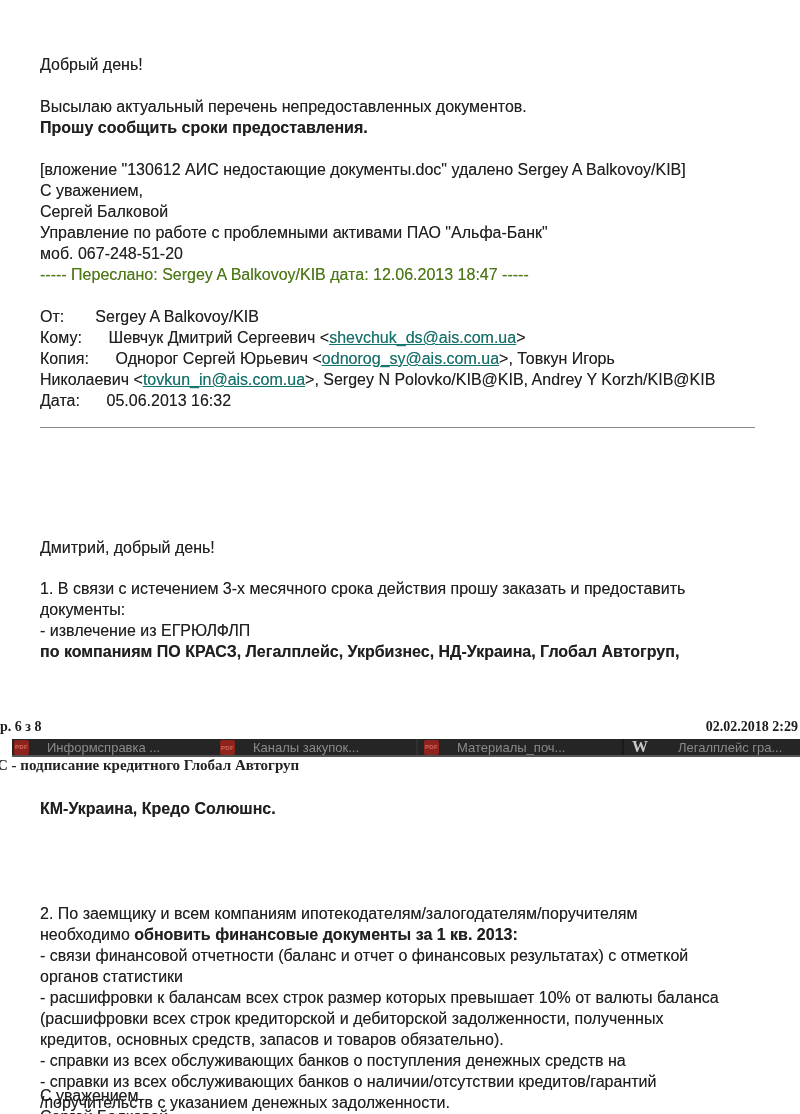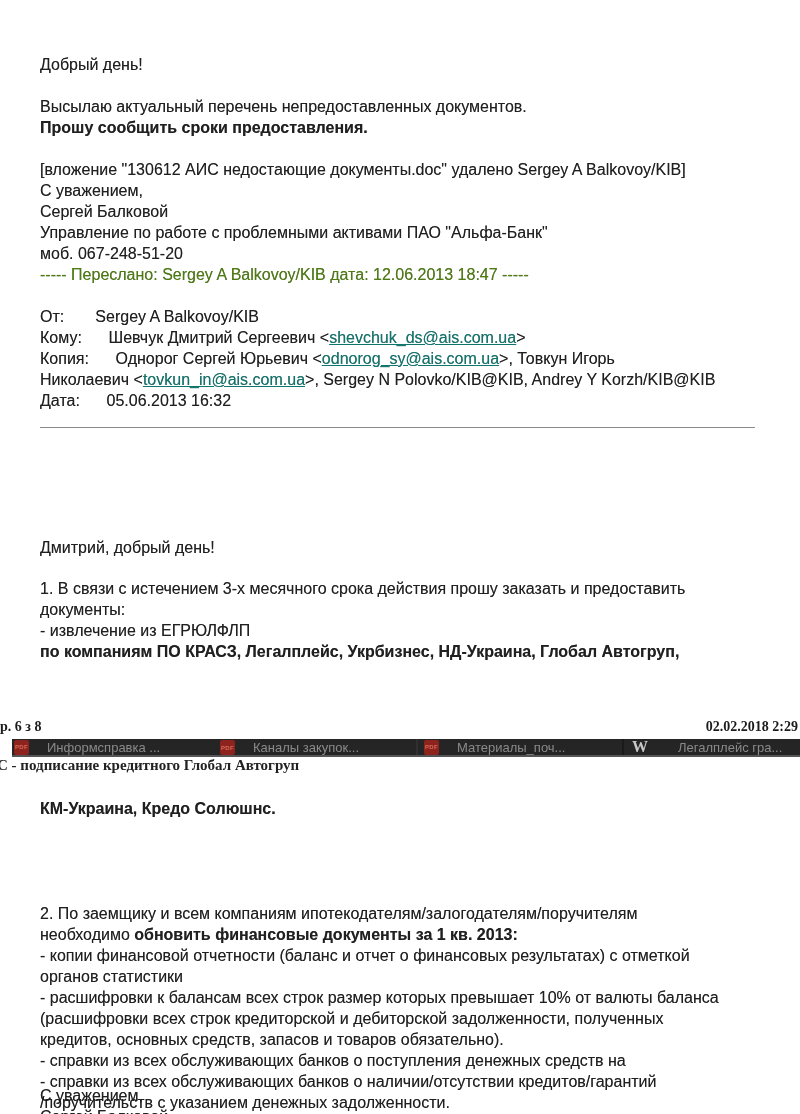--- a/index.html
+++ b/index.html
@@ -106,21 +106,21 @@
   </div>
 
 <div id="overlay-line">С - подписание кредитного Глобал Автогруп</div>
 
 <div id="km-block" class="textblock">
     <div class="line"><span class="b">КМ-Украина, Кредо Солюшнс.</span></div>
   </div>
 <div id="body2-block" class="textblock">
     <div class="line"><span>2. По заемщику и всем компаниям ипотекодателям/залогодателям/поручителям</span></div>
     <div class="line"><span>необходимо </span><span class="b">обновить финансовые документы за 1 кв. 2013:</span></div>
-    <div class="line"><span>- копии финансовой отчетности (баланс и отчет о финансовых результатах) с отметкой</span></div>
+    <div class="line"><span>- связи финансовой отчетности (баланс и отчет о финансовых результатах) с отметкой</span></div>
     <div class="line"><span>органов статистики</span></div>
     <div class="line"><span>- расшифровки к балансам всех строк размер которых превышает 10% от валюты баланса</span></div>
     <div class="line"><span>(расшифровки всех строк кредиторской и дебиторской задолженности, полученных</span></div>
     <div class="line"><span>кредитов, основных средств, запасов и товаров обязательно).</span></div>
     <div class="line"><span>- справки из всех обслуживающих банков о поступления денежных средств на</span></div>
     <div class="line"><span>- справки из всех обслуживающих банков о наличии/отсутствии кредитов/гарантий</span></div>
     <div class="line"><span>/поручительств с указанием денежных задолженности.</span></div>
   </div>
 <div id="closing-block" class="textblock">
     <div class="line"><span>С уважением,</span></div>

